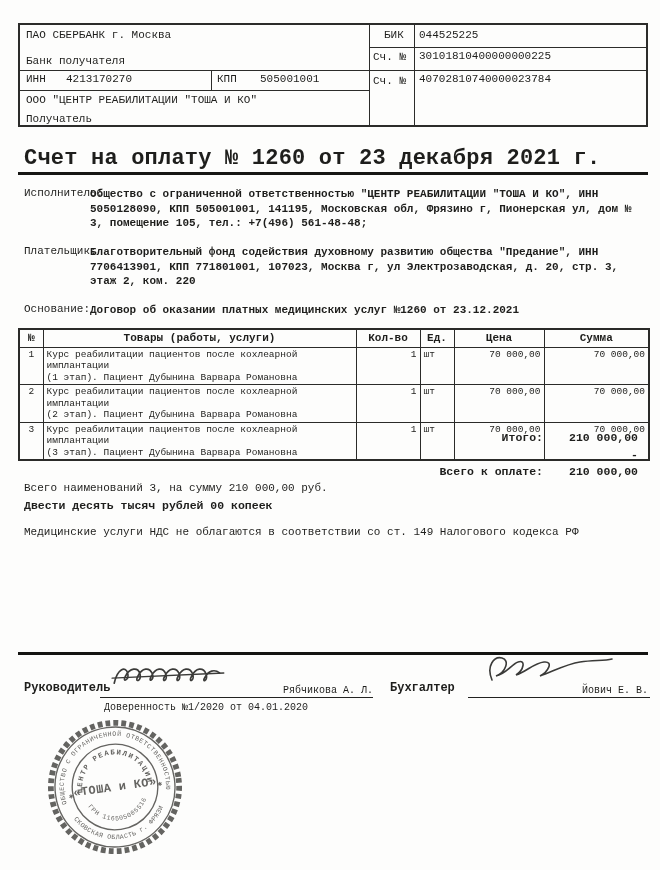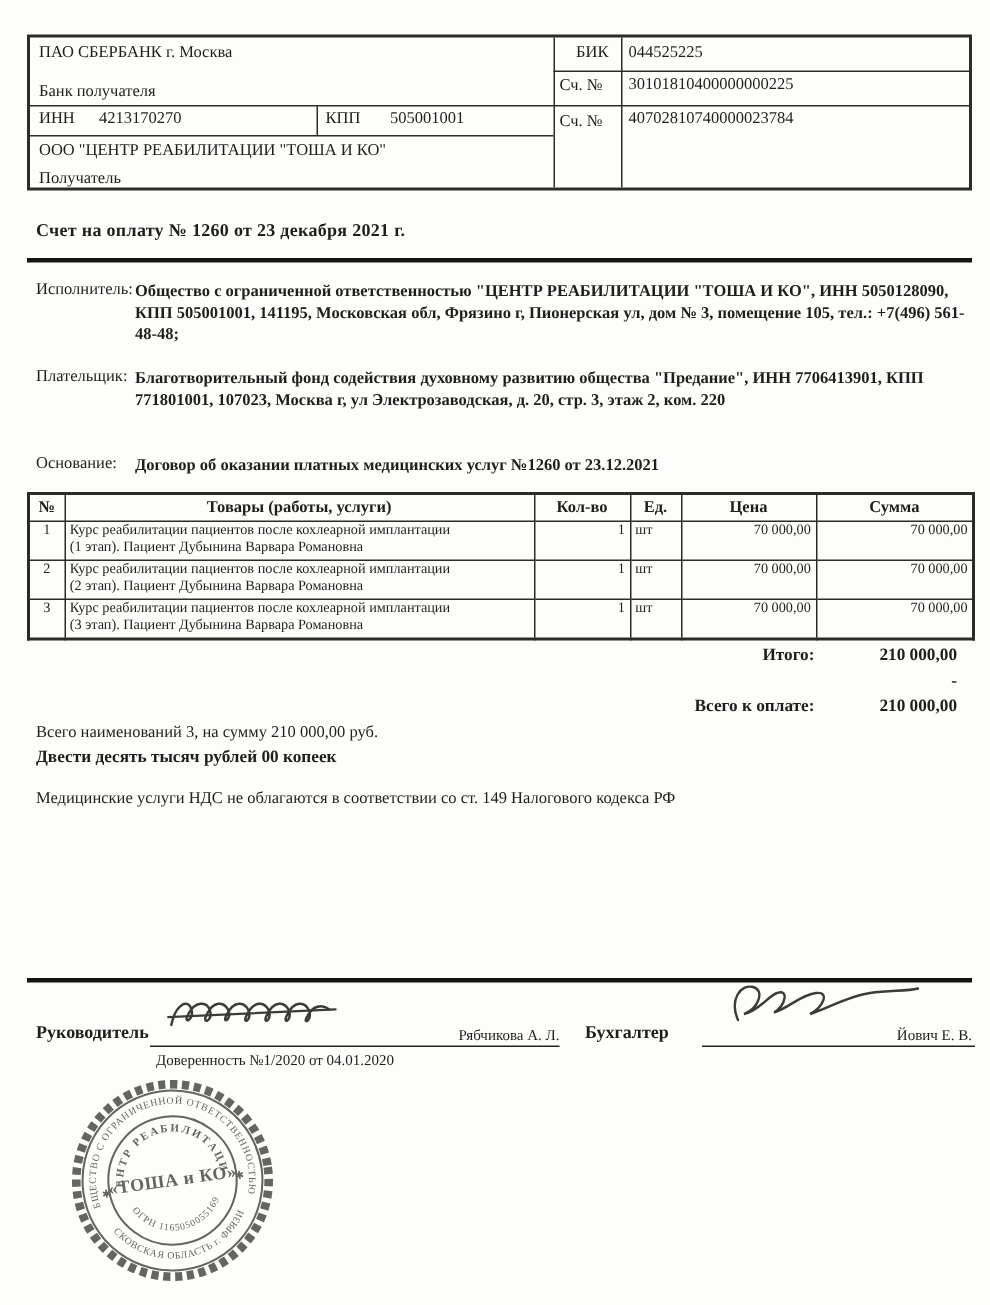--- a/index.html
+++ b/index.html
@@ -1,35 +1,35 @@
 <!DOCTYPE html>
 <html><head>
 <meta charset="utf-8">
 <style>
   * { margin:0; padding:0; box-sizing:border-box; }
   html,body { background:#ffffff; }
   .page {
     position:relative; width:660px; height:870px;
     background:#fdfdfc; color:#1e1e1c;
-    font-family:Liberation Serif, serif;
+    font-family:Liberation Mono, monospace;
     overflow:hidden;
   }
   .abs { position:absolute; }
   .b { font-weight:bold; }
   .fs10 { font-size:10px; }
   .fs11 { font-size:11px; }
 
   
   .bank-table { left:18px; top:23px; width:630px; height:104px; border:2px solid #2c2c2a; }
   .bank-table .cell { position:absolute; font-size:11px; white-space:nowrap; }
   .vline { position:absolute; width:0; border-left:1.5px solid #2c2c2a; }
   .hline { position:absolute; height:0; border-top:1.5px solid #2c2c2a; }
 
   
-  .doc-title { left:24px; top:146px; font-size:12px; font-weight:bold; letter-spacing:.2px; }
+  .doc-title { left:24px; top:146px; font-size:22px; font-weight:bold; letter-spacing:.2px; }
   .title-rule { left:18px; top:172px; width:630px; height:3px; background:#161614; }
 
   
   .party-label { font-size:11px; }
   .party-text  { font-size:11px; font-weight:bold; line-height:14.6px; }
 
   
   .items { left:18px; top:328px; width:630px; border-collapse:collapse; table-layout:fixed; }
   .items, .items th, .items td { border:1.3px solid #2b2b29; }
   .items { border-width:2px; }

